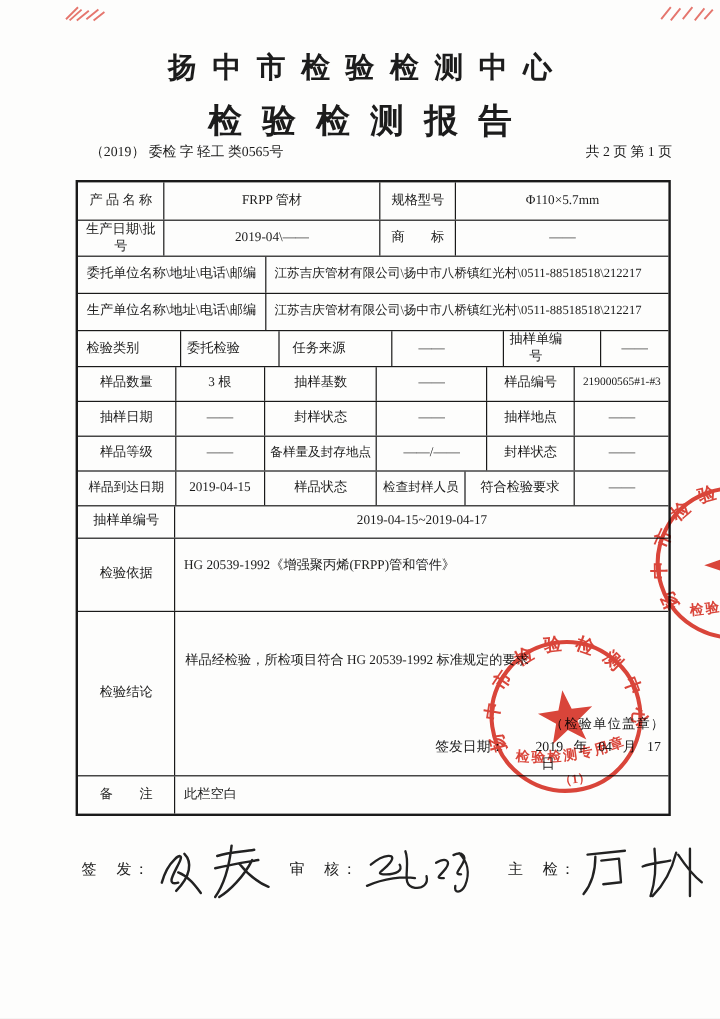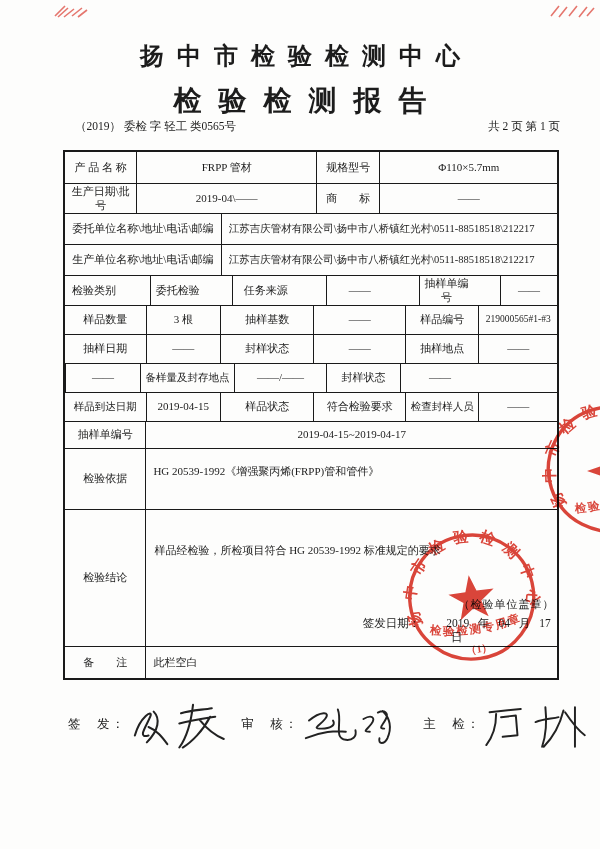--- a/index.html
+++ b/index.html
@@ -115,32 +115,33 @@
     </div>
     <div class="trow" style="height:29px;">
       <div class="cell cfirst" style="width:81px;">抽样日期</div>
       <div class="cell" style="width:75px;">——</div>
       <div class="cell" style="width:94px;">封样状态</div>
       <div class="cell" style="width:92px;">——</div>
       <div class="cell" style="width:74px;">抽样地点</div>
       <div class="cell" style="width:79px;">——</div>
     </div>
     <div class="trow" style="height:29px;">
+      <div class="cell cfirst" style="width:81px;">样品等级</div>
       <div class="cell" style="width:75px;">——</div>
       <div class="cell small" style="width:94px;">备样量及封存地点</div>
       <div class="cell" style="width:92px;">——/——</div>
       <div class="cell" style="width:74px;">封样状态</div>
       <div class="cell" style="width:79px;">——</div>
     </div>
     <div class="trow" style="height:29px;">
       <div class="cell cfirst small" style="width:81px;">样品到达日期</div>
       <div class="cell" style="width:75px;">2019-04-15</div>
       <div class="cell" style="width:94px;">样品状态</div>
+      <div class="cell small" style="width:74px;">检查封样人员</div>
       <div class="cell" style="width:92px;">符合检验要求</div>
-      <div class="cell small" style="width:74px;">检查封样人员</div>
       <div class="cell" style="width:79px;">——</div>
     </div>
 
     <div class="trow" style="height:27px;">
       <div class="cell cfirst" style="width:81px;">抽样单编号</div>
       <div class="cell" style="width:415px;">2019-04-15~2019-04-17</div>
     </div>
 
     <div class="trow" style="height:61px;">
       <div class="cell cfirst" style="width:81px;">检验依据</div>

